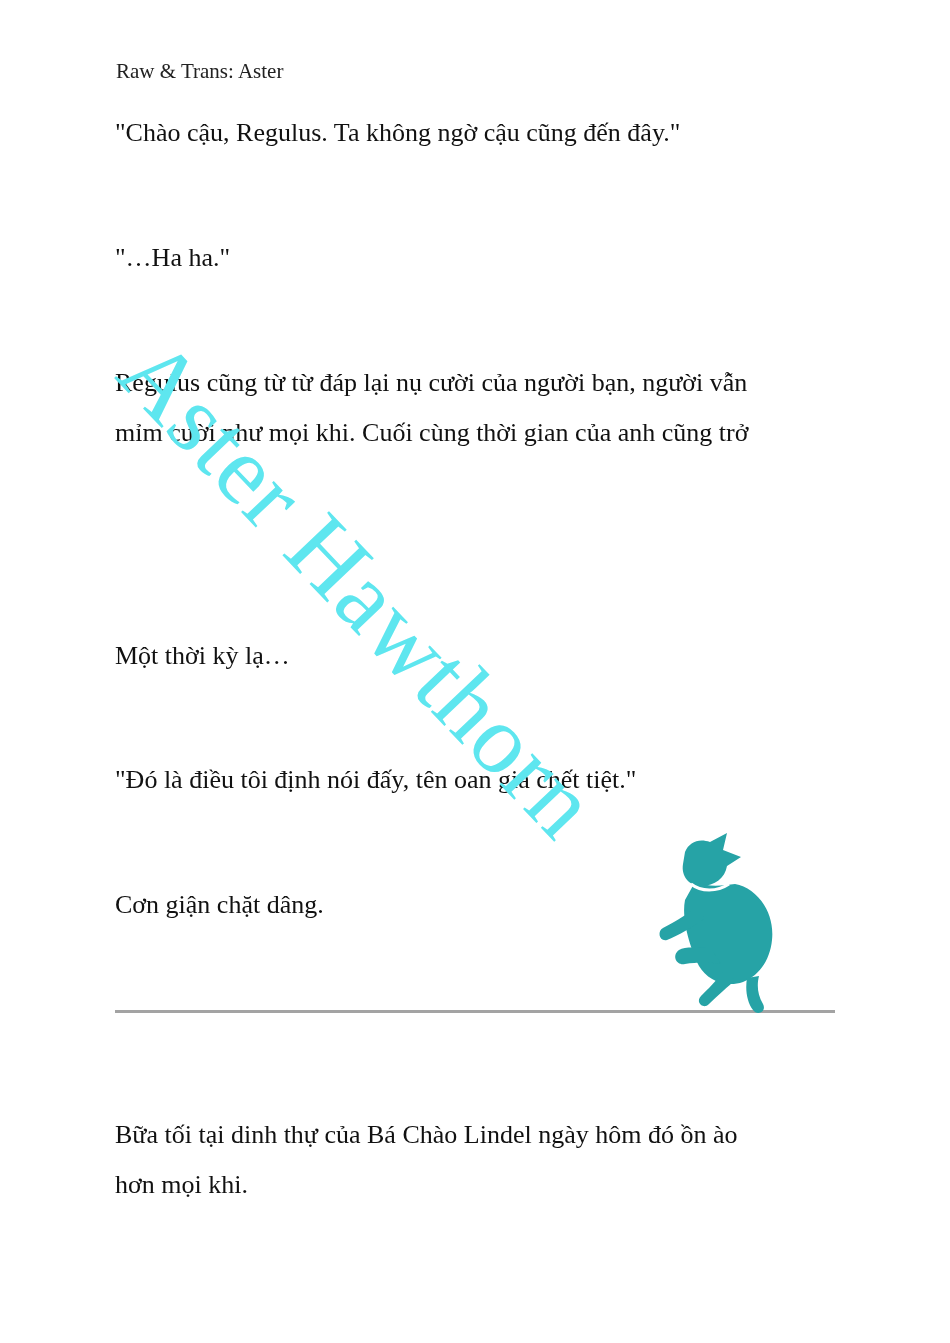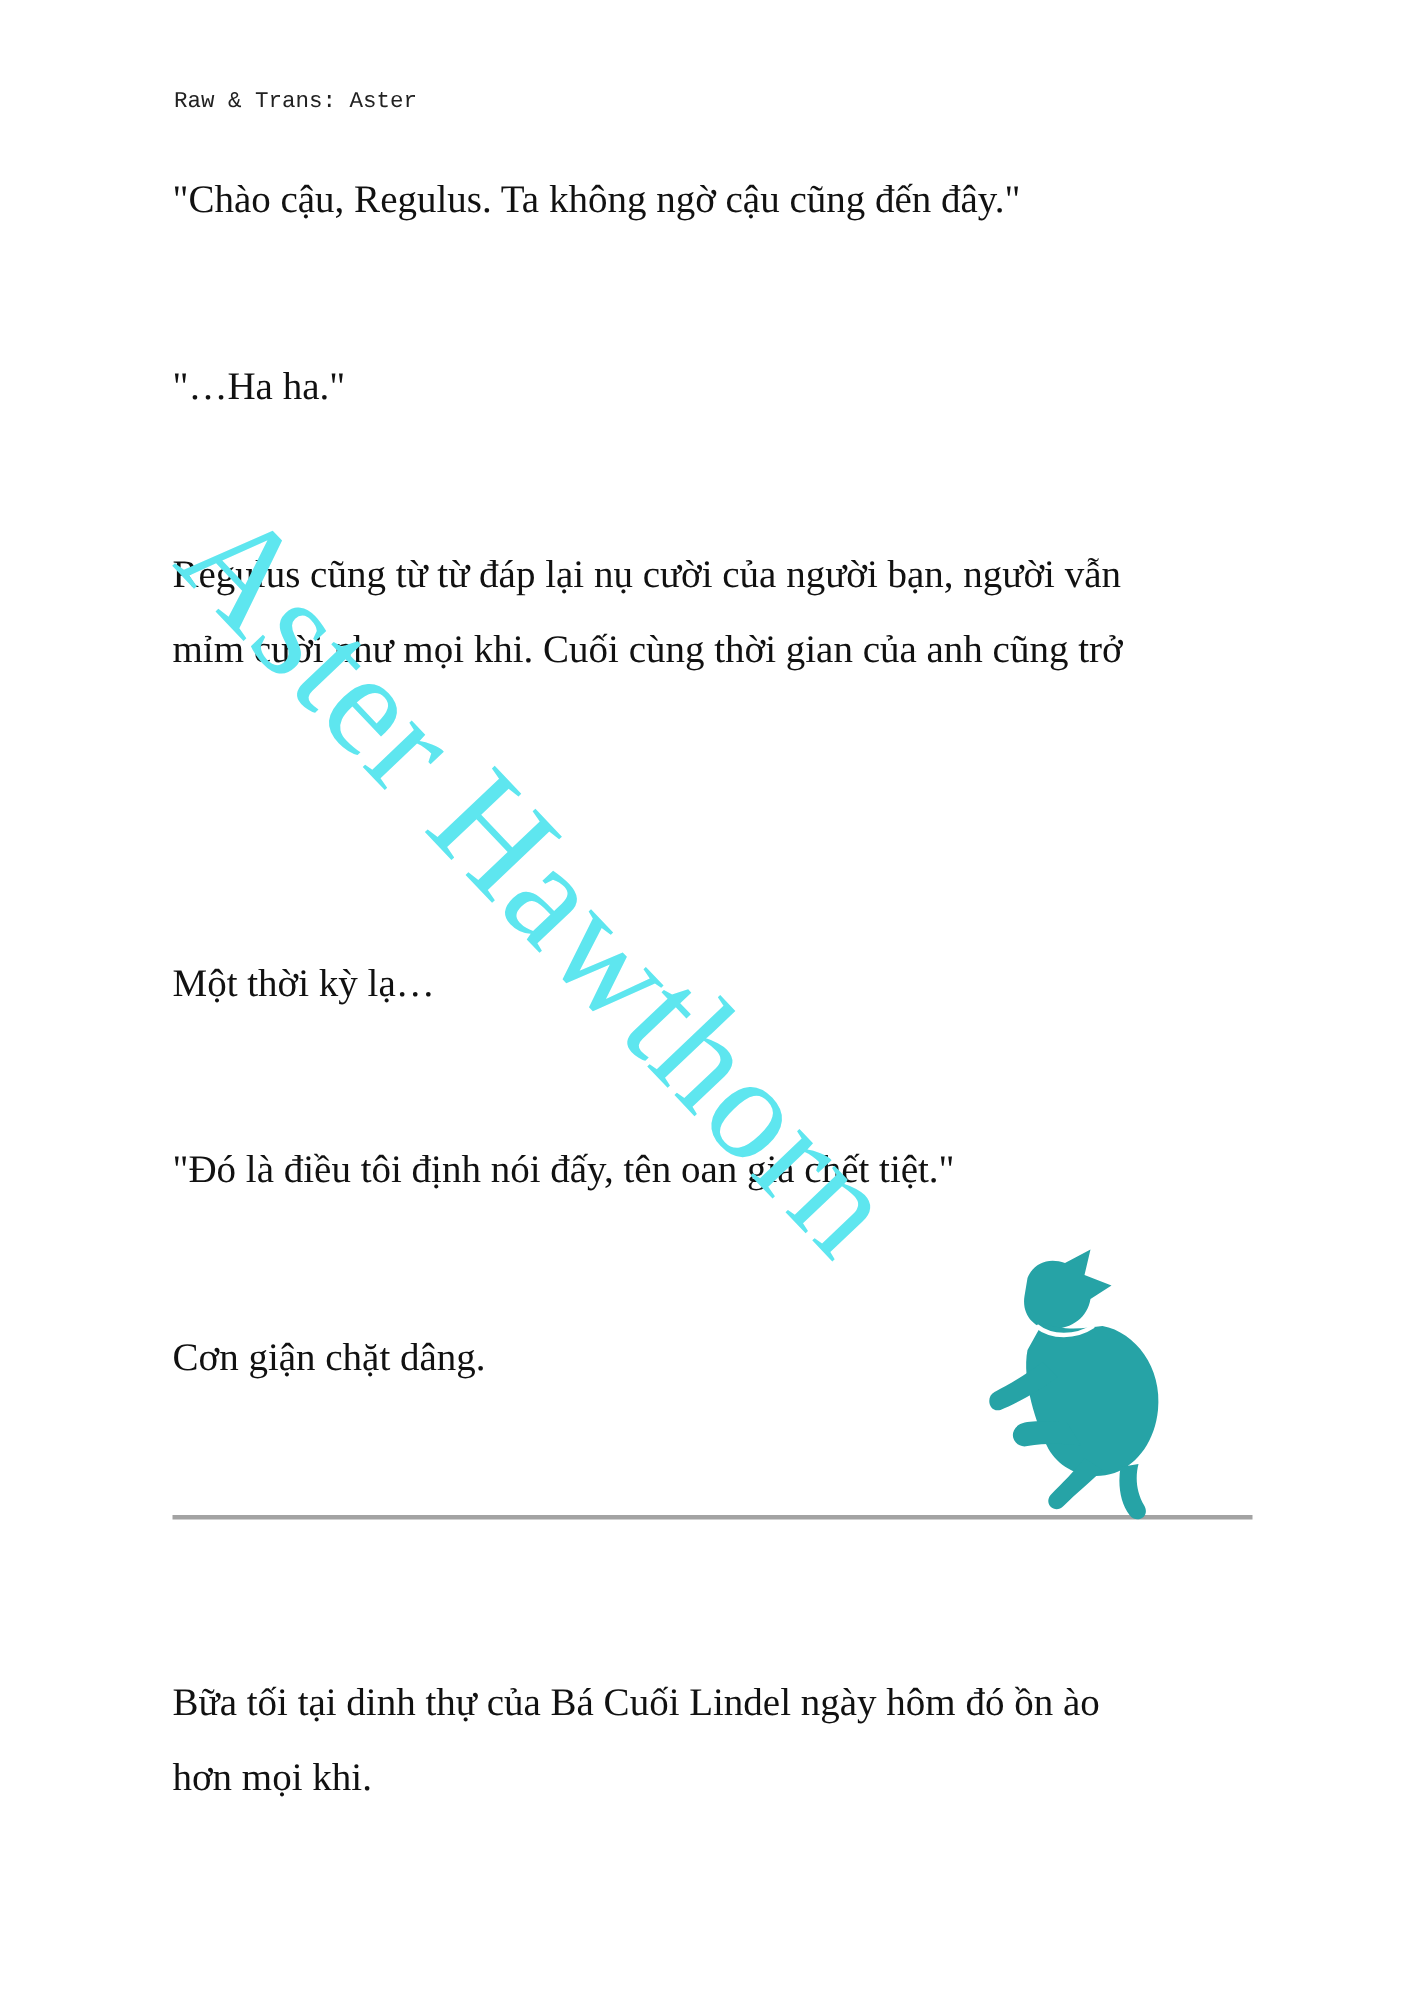--- a/index.html
+++ b/index.html
@@ -2,21 +2,21 @@
 <html><head>
 <meta charset="utf-8">
 <style>
   html, body { margin: 0; padding: 0; }
   body {
     width: 950px; height: 1343px; background: #ffffff; position: relative; overflow: hidden;
     font-family: "Liberation Serif", serif; color: #111;
   }
   .header {
     position: absolute; left: 116px; top: 59px;
-    font-family: Liberation Mono, monospace; font-size: 15px; color: #222;
+    font-family: Liberation Serif, serif; font-size: 21px; color: #222;
   }
   .para {
     position: absolute; left: 115px; width: 720px;
     font-size: 26px; line-height: 49.5px; color: #111; margin: 0;
     white-space: nowrap;
   }
   .separator {
     position: absolute; left: 115px; top: 1010px; width: 720px; height: 3px;
     background: #a3a3a3;
   }
@@ -56,21 +56,21 @@
   <span>"Đó là điều tôi định nói đấy, tên oan gia chết tiệt."</span>
 </p>
 
 <p class="para" style="top:880px">
   <span>Cơn giận chặt dâng.</span>
 </p>
 
 <div class="separator"></div>
 
 <p class="para" style="top:1110px">
-  <span>Bữa tối tại dinh thự của Bá Cuối Lindel ngày hôm đó ồn ào</span><br>
+  <span>Bữa tối tại dinh thự của Bá Chào Lindel ngày hôm đó ồn ào</span><br>
   <span>hơn mọi khi.</span>
 </p>
 
 <div class="watermark-wrap">
   <div class="wm-text">Aster Hawthorn</div>
 </div>
 
 <svg class="cat" viewBox="0 0 125 185" xmlns="http://www.w3.org/2000/svg">
   <g fill="#26a3a6">
 

